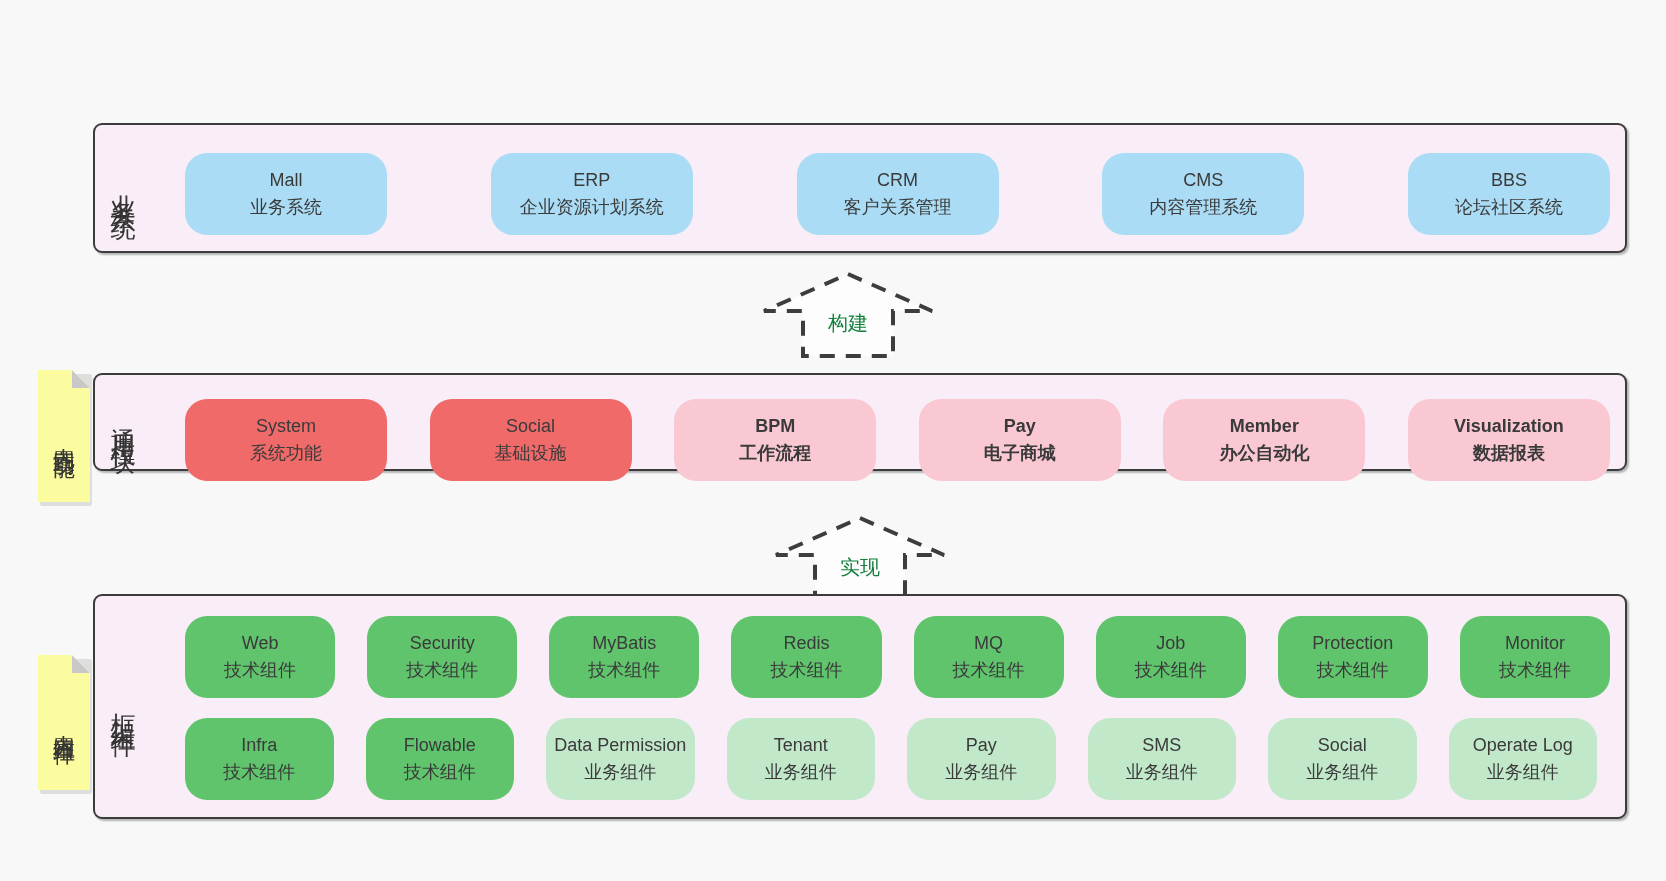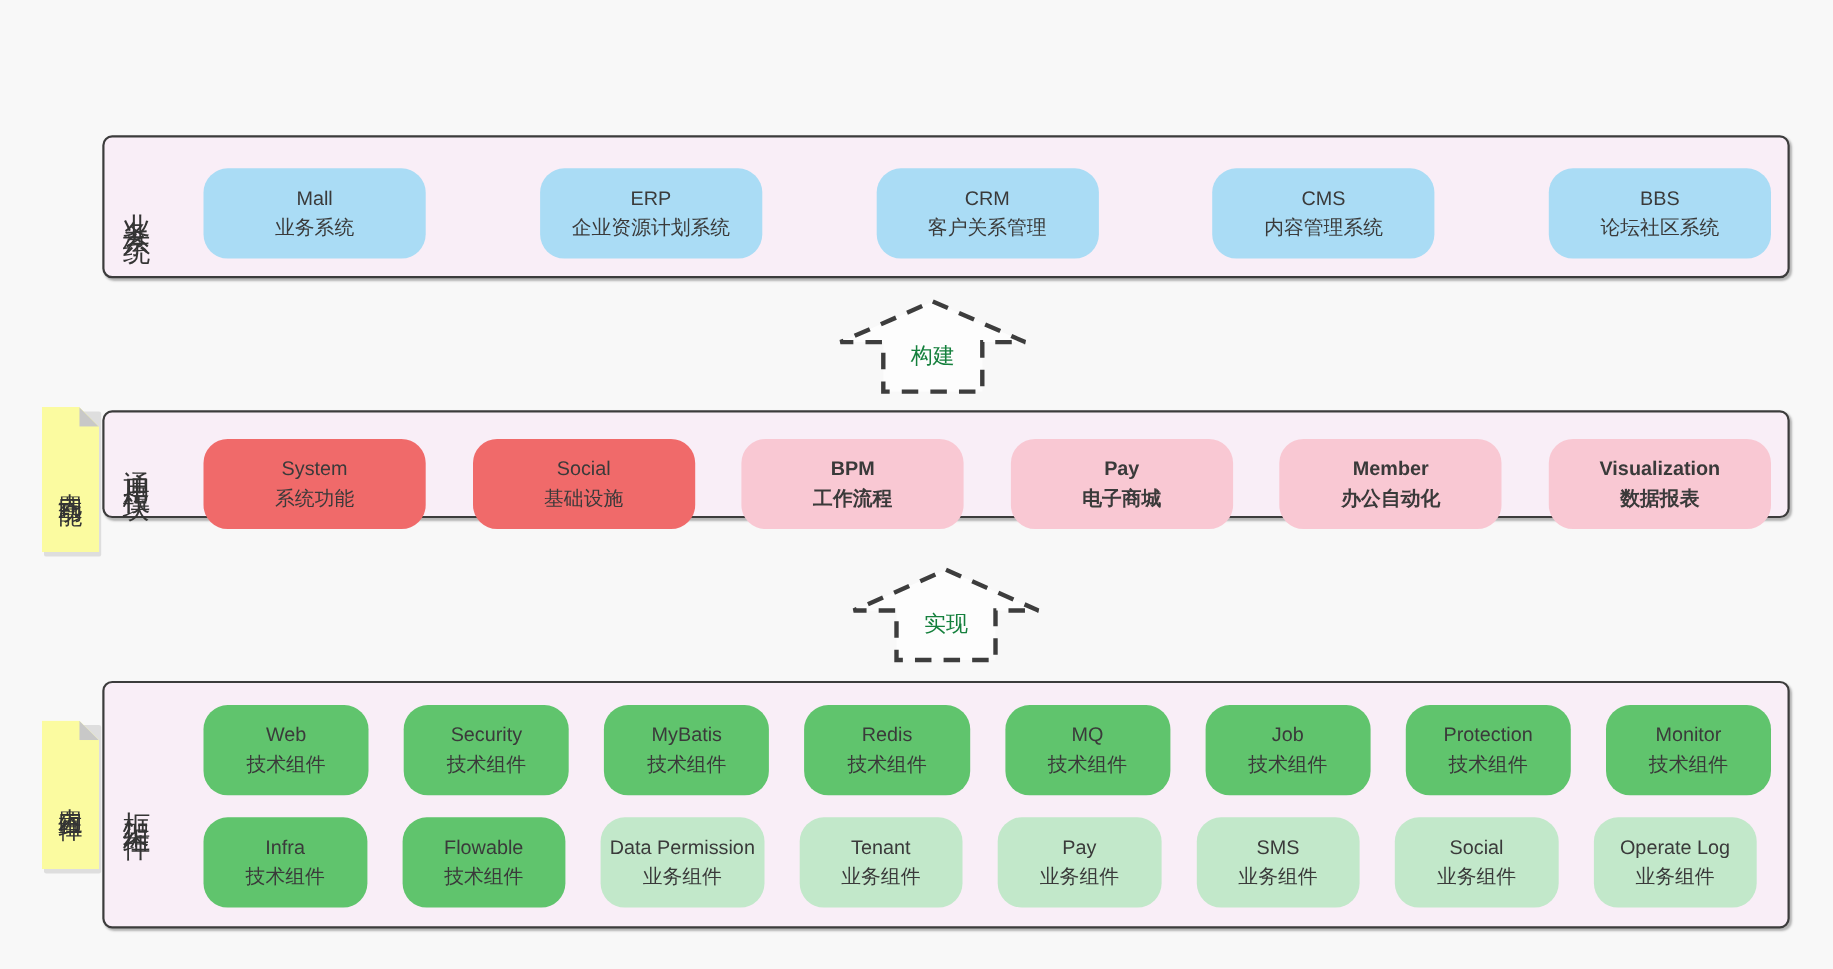--- a/index.html
+++ b/index.html
@@ -30,21 +30,21 @@
   
   .panel{
     position:absolute;left:93px;width:1534px;
     background:var(--c-panel);
     border:2px solid var(--c-border);
     border-radius:9px;
     box-shadow:2px 2px 2px rgba(0,0,0,0.28);
   }
   #section-business{top:123px;height:130px;}
   #section-modules{top:373px;height:98px;}
-  #section-components{top:619px;height:225px;}
+  #section-components{top:594px;height:225px;}
 
   .v-label{
     position:absolute;left:6px;top:0;bottom:0;width:46px;
     display:flex;align-items:center;justify-content:center;
     writing-mode:vertical-rl;text-orientation:upright;
     font-size:25px;letter-spacing:7px;color:#343434;
     white-space:nowrap;
   }
 
   .box-row{

